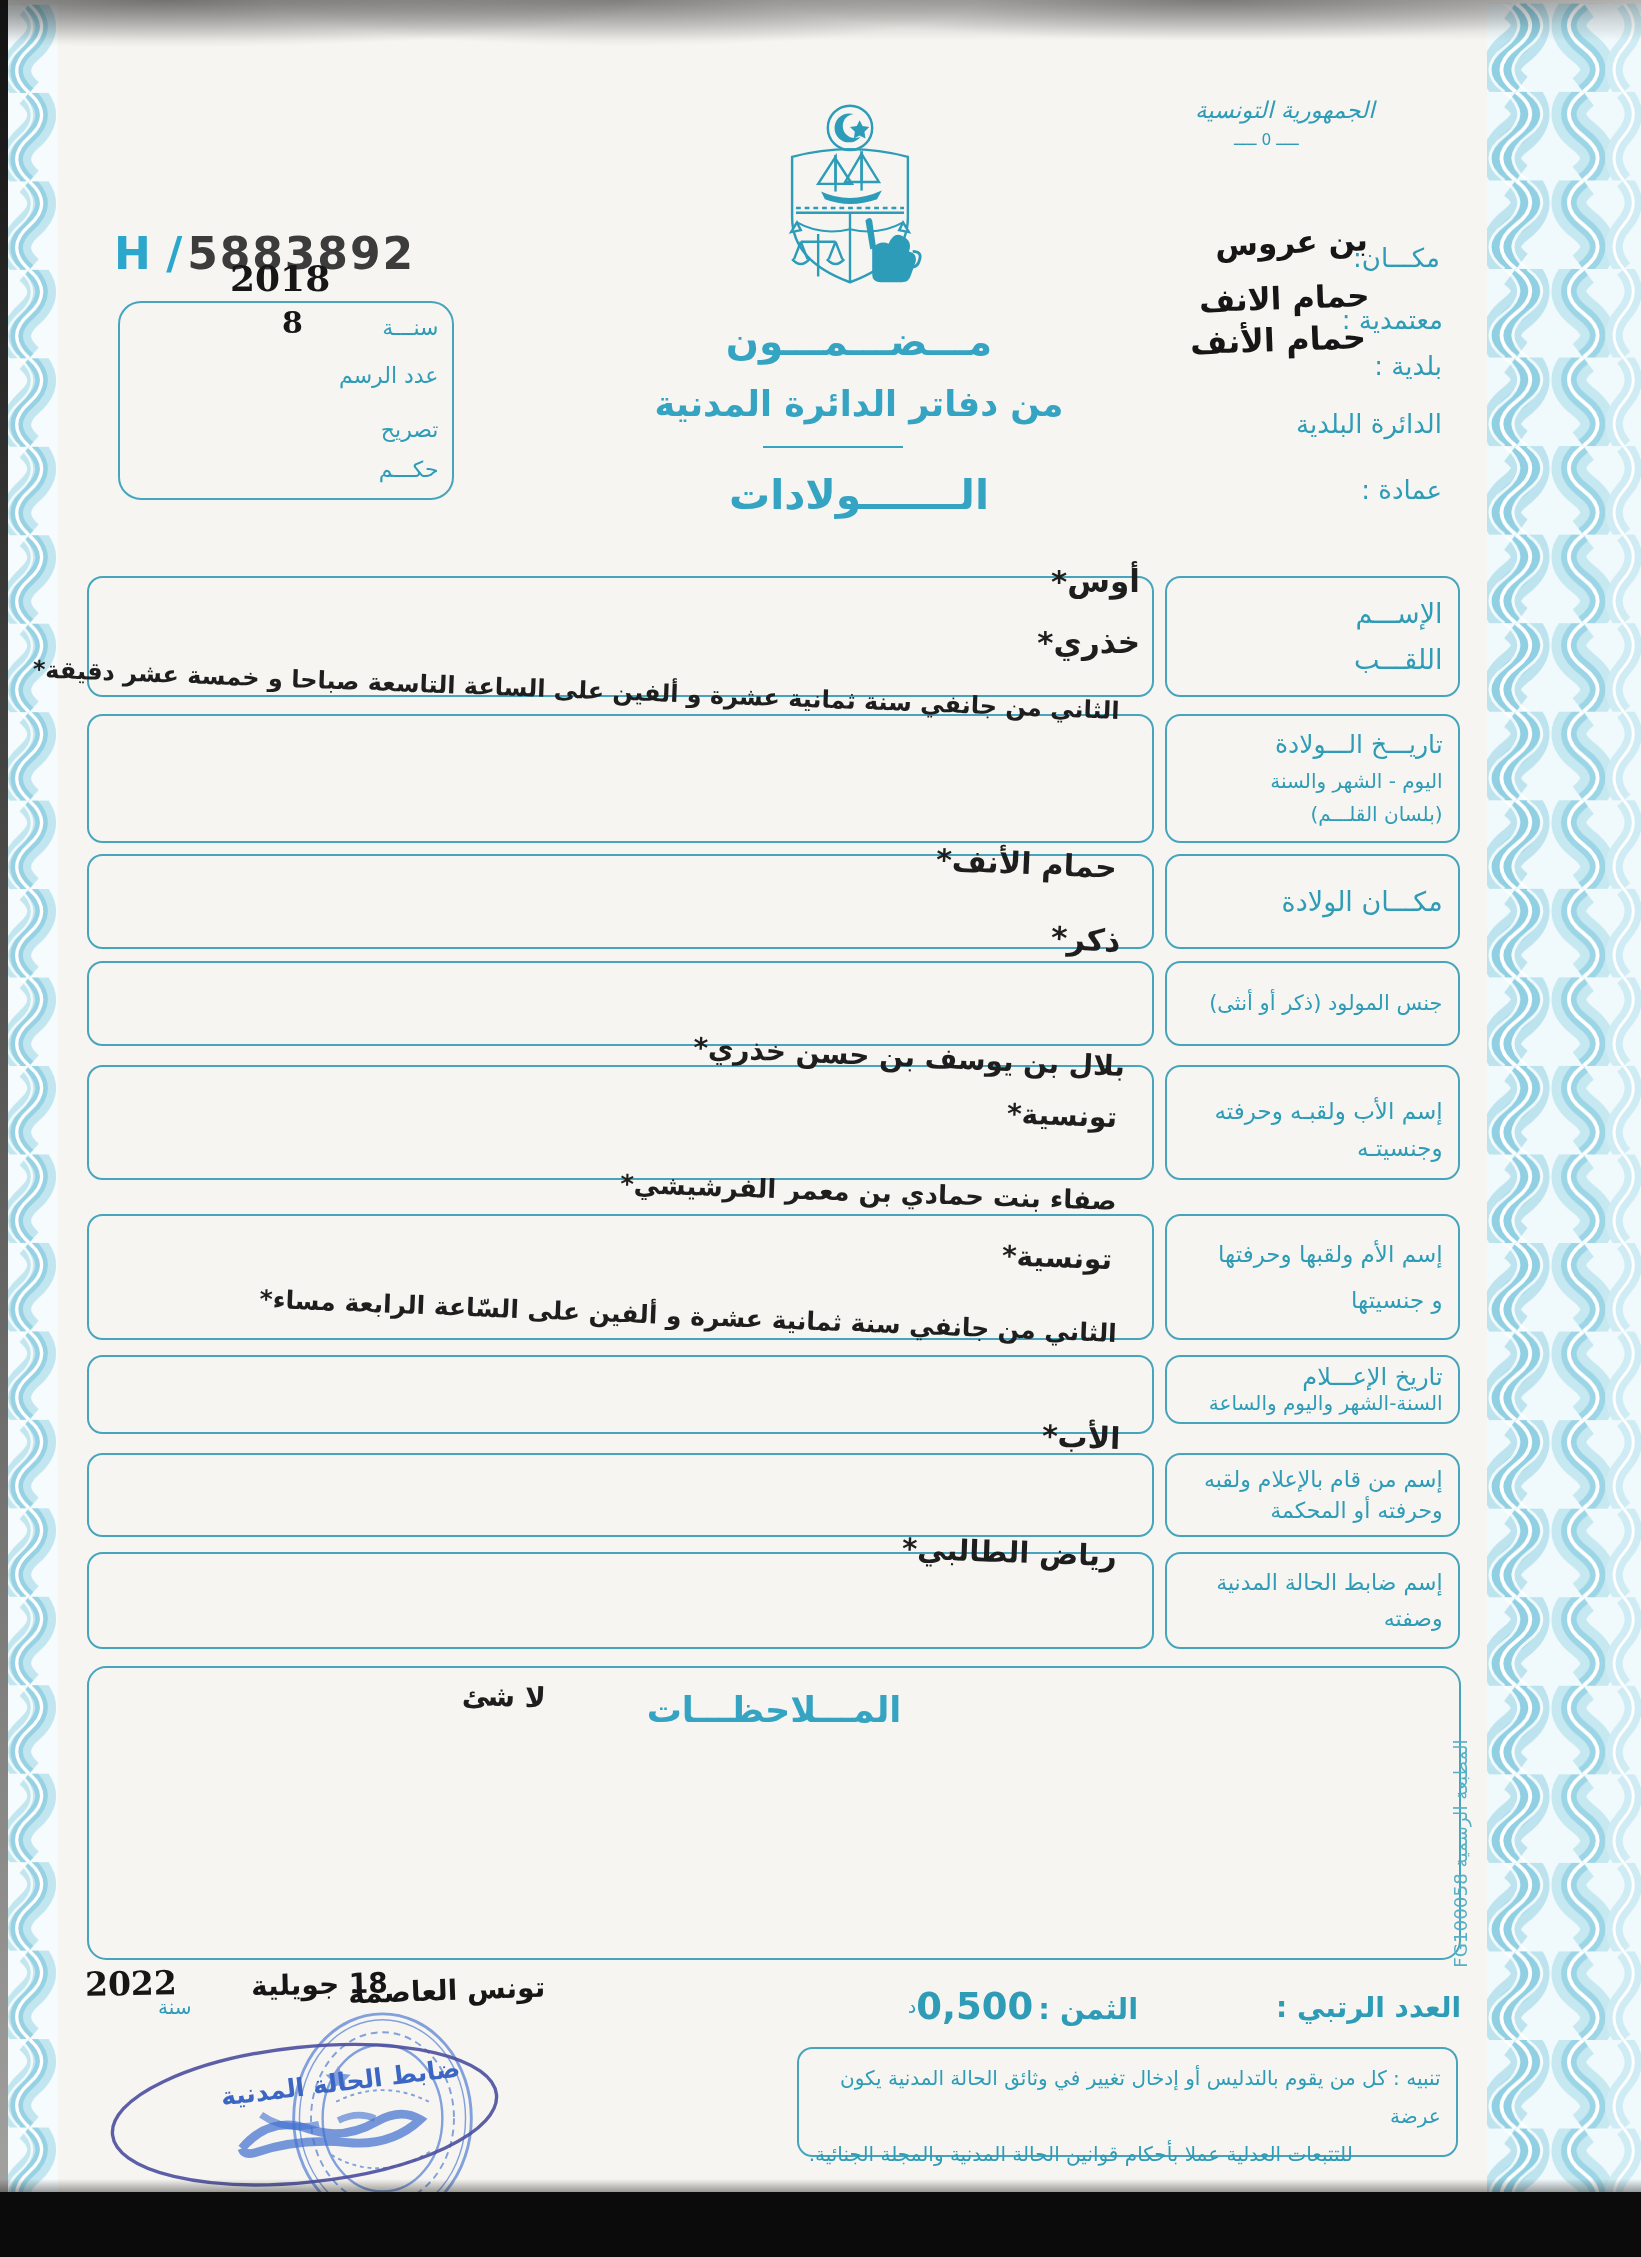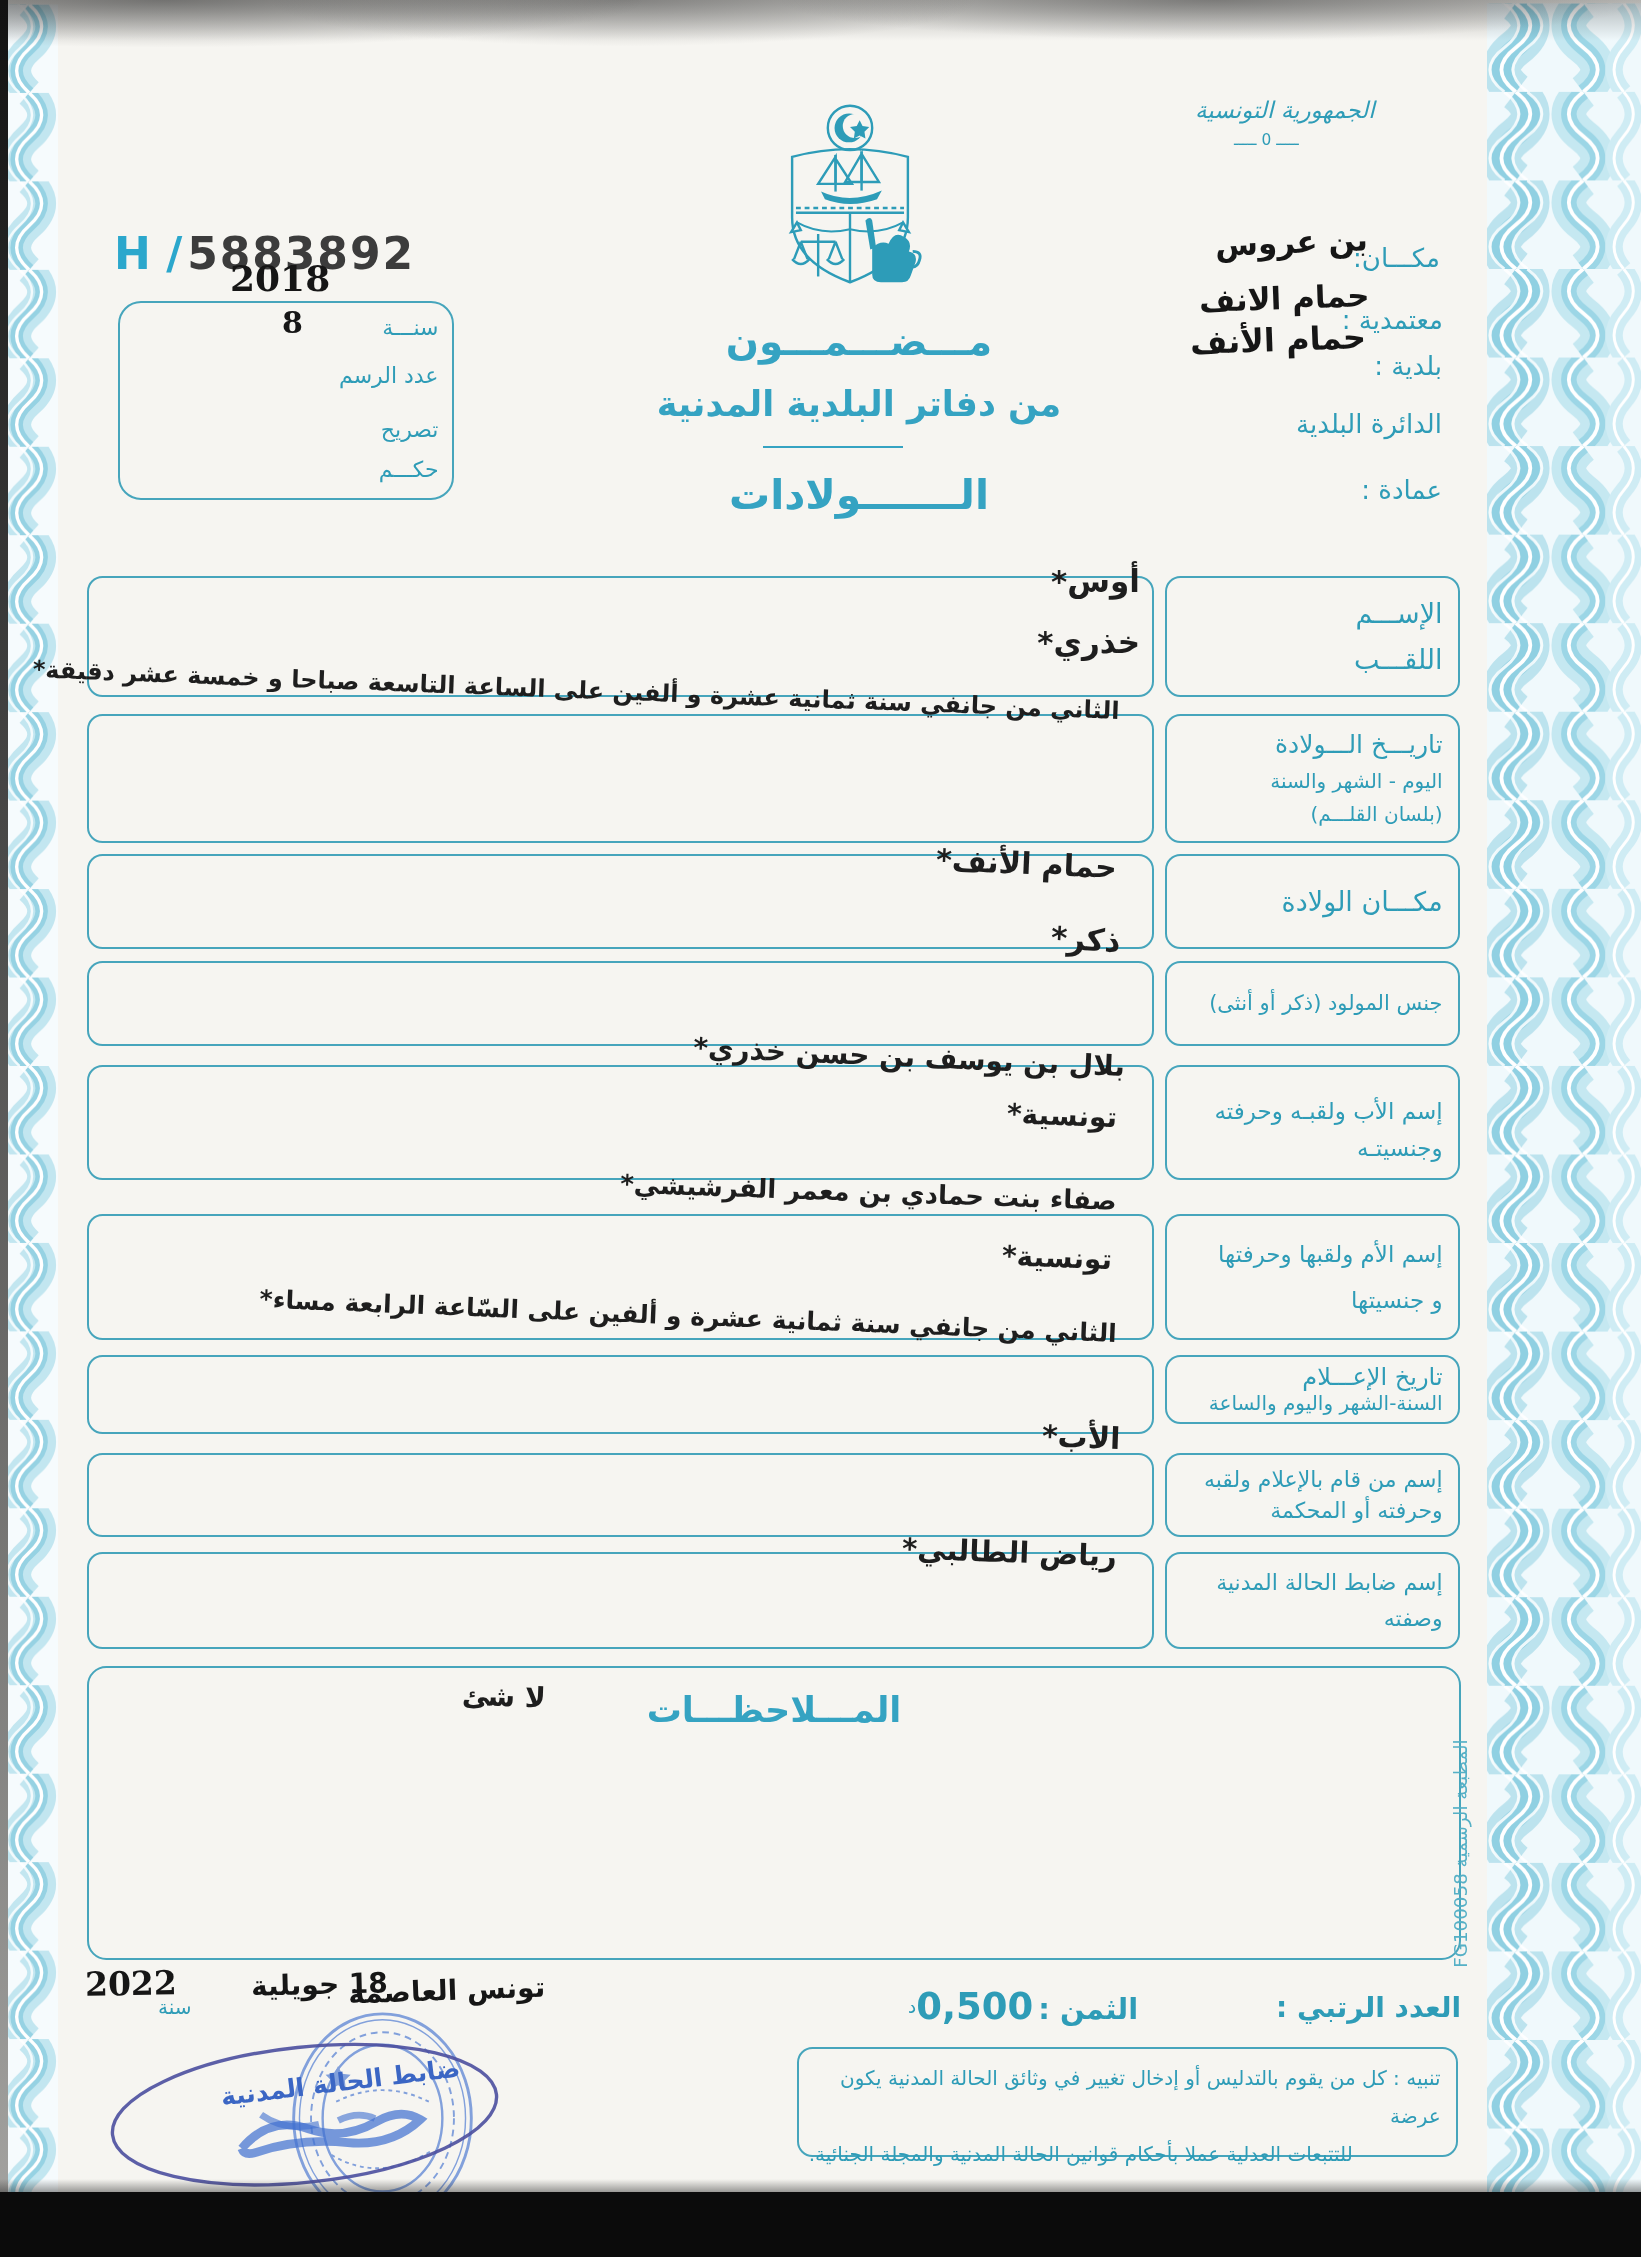--- a/index.html
+++ b/index.html
@@ -109,21 +109,21 @@
       <line x1="34" y1="150" x2="70" y2="150"></line>
       <path d="M34 150 L27 168 M34 150 L41 168 M25 168 Q34 178 43 168"></path>
       <path d="M70 150 L63 168 M70 150 L77 168 M61 168 Q70 178 79 168"></path>
       <path d="M101 128 q5 -5 7 0 l4 28 -6 2 z" fill="#2d9cb8" stroke="none"></path>
       <path d="M108 156 q9 -8 17 -4 q6 -14 16 -7 q9 5 5 15 q9 2 7 11 l-5 14 q-2 7 -9 7 l-22 0 q-9 0 -9 -8 z" fill="#2d9cb8" stroke="none"></path>
       <path d="M150 160 q10 0 7 9 q-2 8 -9 7" stroke-width="3"></path>
     </svg>
   </div>
 
   <div class="title" style="left:666px;top:319px;width:386px;font-size:39px;">مـــضـــمـــون</div>
-  <div class="title" style="left:637px;top:384px;width:444px;font-size:35px;">من دفاتر البلدية المدنية</div>
+  <div class="title" style="left:637px;top:384px;width:444px;font-size:35px;">من دفاتر الدائرة المدنية</div>
   <div style="position:absolute;left:763px;top:446px;width:140px;border-bottom:2.9px solid #35a3c2;"></div>
   <div class="title" style="left:666px;top:471px;width:386px;font-size:41px;">الـــــــولادات</div>
 
   <div class="hdr-label" style="left:1195px;top:97px;font-size:23px;font-style:italic;">الجمهورية التونسية</div>
   <div class="hdr-label" style="left:1234px;top:131px;font-size:15.4px;">ـــــ 0 ـــــ</div>
 
   <div class="hdr-label" style="left:1332px;top:243px;width:108px;text-align:right;">مكـــان:</div>
   <div class="stampval" style="left:1215px;top:224px;font-size:31px;transform:rotate(-2deg);">بن عروس</div>
 
   <div class="hdr-label" style="left:1329px;top:305px;width:114px;text-align:right;">معتمدية :</div>

